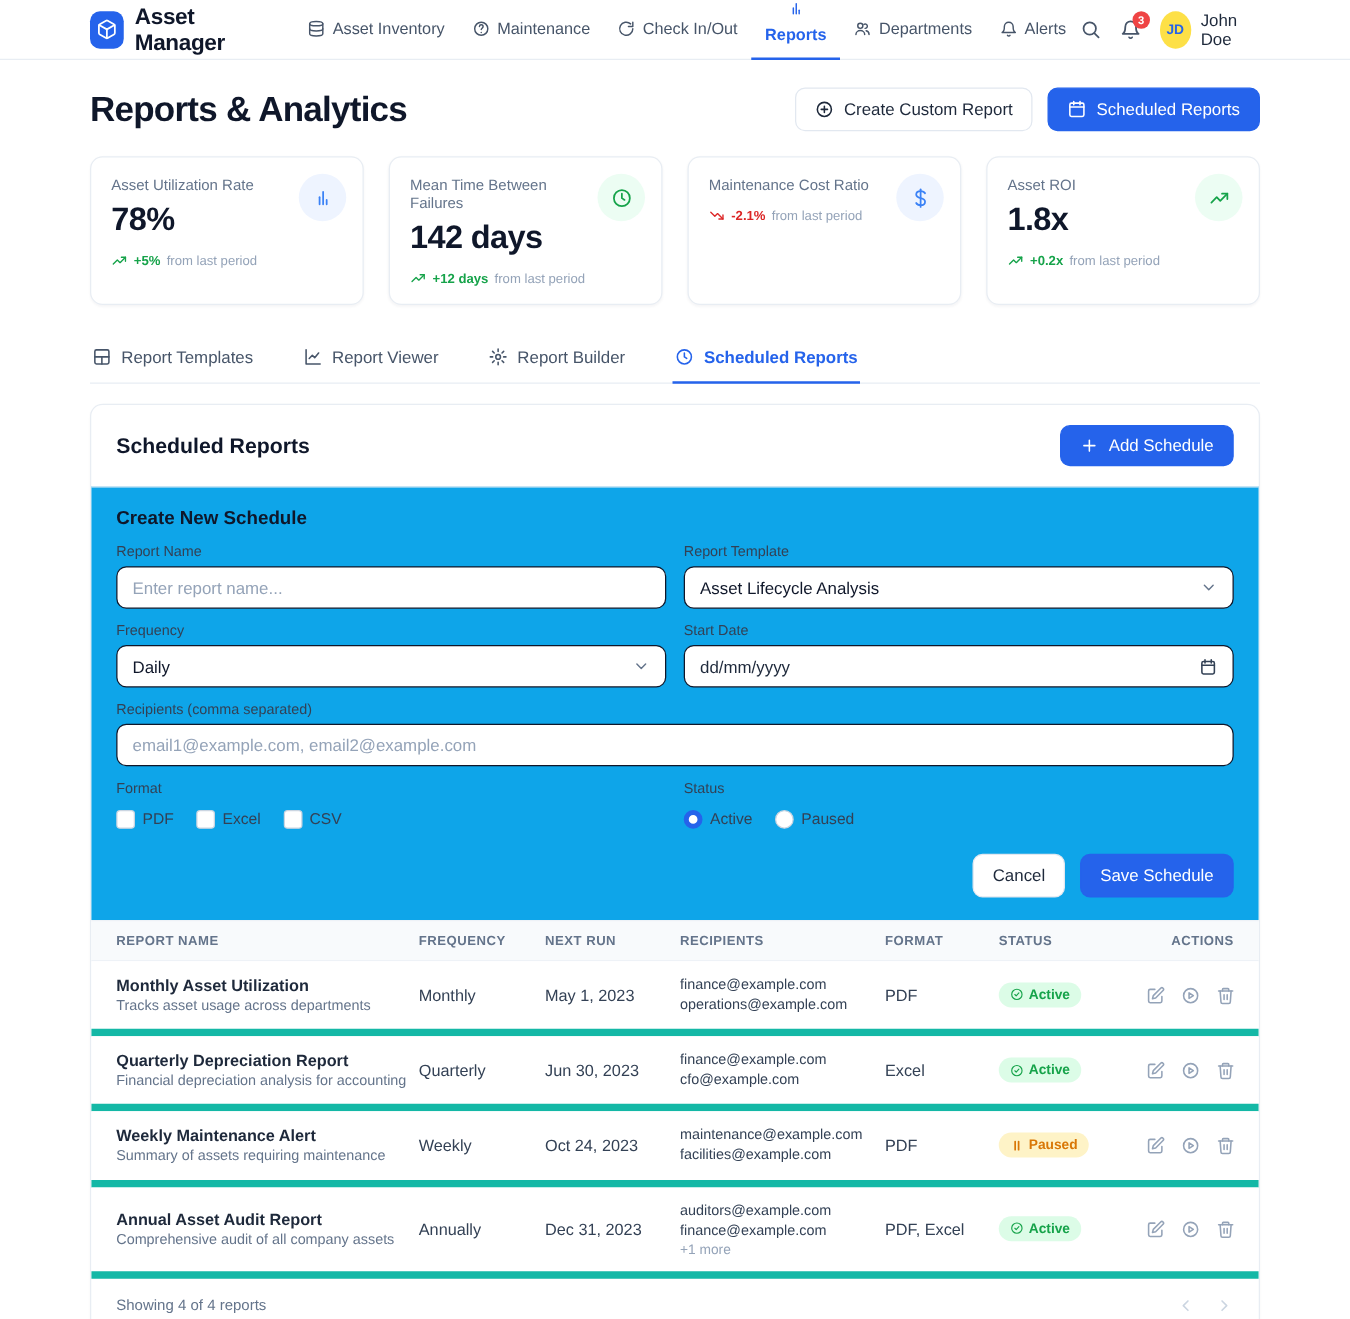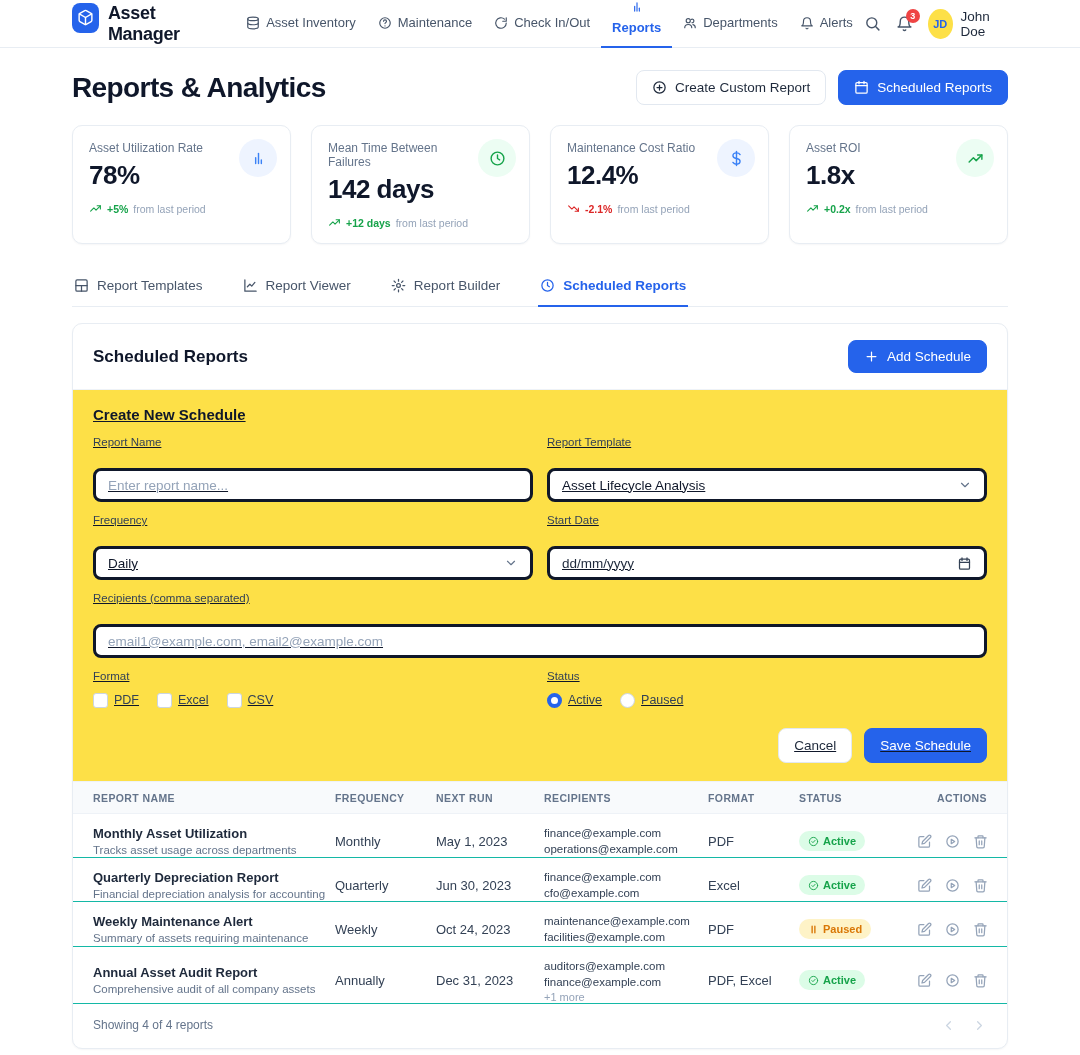--- a/index.html
+++ b/index.html
@@ -7,21 +7,21 @@
   body {
     width:1080px; min-height:1055px; margin:0 auto;
     font-family:"Liberation Sans", sans-serif; color:#0f172a;
     -webkit-font-smoothing:antialiased;
   }
   .ic { display:inline-flex; align-items:center; justify-content:center; }
   .ic svg { width:15px; height:15px; display:block; }
 
   
   .topnav { height:48px; display:flex; align-items:center; padding:0 72px; border-bottom:1px solid #e8edf3; }
-  .brand { display:flex; align-items:flex-start; gap:9px; cursor:pointer; }
+  .brand { display:flex; align-items:center; gap:9px; cursor:pointer; }
   .logo { width:30px; height:30px; border-radius:8px; background:#2563eb; display:flex; align-items:center; justify-content:center; color:#fff; }
   .logo svg { width:17px; height:17px; }
   .brand-name { font-size:18px; font-weight:800; letter-spacing:-0.3px; color:#0f172a; }
   .nav-menu { display:flex; margin-left:16px; height:48px; }
   .nav-item { display:flex; align-items:center; gap:6px; padding:0 11px; font-size:13px; color:#475569; height:100%; border-bottom:2px solid transparent; cursor:pointer; text-decoration:none; white-space:nowrap; }
   .nav-item .ic svg { width:14px; height:14px; }
   .nav-item.active { color:#2563eb; border-bottom-color:#2563eb; font-weight:600;flex-direction:column; }
   .nav-right { margin-left:auto; display:flex; align-items:center; gap:15px; }
   .icon-btn { background:none; border:none; cursor:pointer; color:#475569; position:relative; display:flex; }
   .icon-btn svg { width:17px; height:17px; }
@@ -59,46 +59,46 @@
   .tabs { display:flex; gap:36px; margin-top:24px; border-bottom:1px solid #e8edf3; }
   .tab { display:flex; align-items:center; gap:8px; padding:10px 2px 12px; font-size:13.5px; color:#475569; border-bottom:2px solid transparent; margin-bottom:-1px; cursor:pointer; }
   .tab.active { color:#2563eb; border-bottom-color:#2563eb; font-weight:600; }
 
   
   .panel { border:1px solid #e8edf3; border-radius:10px; margin-top:16px; background:#fff; overflow:hidden; box-shadow:0 1px 2px rgba(16,24,40,.04); }
   .panel-head { display:flex; align-items:center; padding:16px 20px; }
   .panel-title { font-size:17px; font-weight:700; color:#0f172a; }
   .panel-head .btn { margin-left:auto; padding:8px 15px; }
 
-  .form-section { background:#fde047; border-top:1px solid #eef2f7; padding:16px 20px 18px;text-decoration:underline; }
+  .form-section { background:#0ea5e9; border-top:1px solid #eef2f7; padding:16px 20px 18px; }
   .form-title { font-size:15px; font-weight:700; margin-bottom:13px; color:#0f172a; }
   .grid2 { display:grid; grid-template-columns:1fr 1fr; column-gap:14px; row-gap:12px; }
   .field { display:block; }
   .field .flabel { font-size:11.5px; color:#334155; font-weight:500; display:block; }
-  .control { margin-top:20px; height:34px; background:#fff; border:3px solid #0f172a; border-radius:8px; display:flex; align-items:center; padding:0 12px; font-size:13.5px; color:#0f172a; }
+  .control { margin-top:5px; height:34px; background:#fff; border:1px solid #0f172a; border-radius:8px; display:flex; align-items:center; padding:0 12px; font-size:13.5px; color:#0f172a; }
   .control input { border:none; outline:none; width:100%; font:inherit; color:#0f172a; background:transparent; }
   .control input::placeholder { color:#94a3b8; }
   .control .sel-val { flex:1; }
   .control .chev { color:#64748b; }
   .control .chev svg { width:14px; height:14px; }
   .control.date .date-ph { flex:1; color:#1e293b; }
   .control.date .cal { color:#334155; }
   .full { grid-column:1 / -1; }
   .opts-row { display:flex; align-items:center; gap:18px; margin-top:8px; height:20px; }
   .opt { display:flex; align-items:center; gap:6px; font-size:12.5px; color:#334155; cursor:pointer; }
   .cb { width:15px; height:15px; border:1.5px solid #cbd5e1; border-radius:3px; background:#fff; }
   .radio { width:15px; height:15px; border:1.5px solid #cbd5e1; border-radius:50%; background:#fff; }
   .radio.checked { border:4.5px solid #2563eb; }
   .form-actions { display:flex; justify-content:flex-end; gap:12px; margin-top:18px;align-items:center; }
 
   
   .tgrid { display:grid; grid-template-columns:242px 101px 108px 164px 91px 118px 1fr; align-items:center; padding:0 20px; }
   .thead { background:#f8fafc; border-top:1px solid #eef2f7; border-bottom:1px solid #eef2f7; height:33px; font-size:10.5px; font-weight:700; letter-spacing:.4px; color:#64748b; }
   .thead .h-actions { text-align:right; }
-  .trow { border-bottom:1px solid #14b8a6; padding-top:11px; background:#fff; }
+  .trow { border-bottom:6px solid #14b8a6; padding-top:11px; padding-bottom:11px; background:#fff; }
   .rname { font-size:13px; font-weight:700; color:#1e293b; }
   .rdesc { font-size:11.5px; color:#64748b; margin-top:3px; }
   .cell { font-size:13px; color:#334155; }
   .remail { font-size:11.5px; color:#334155; line-height:1.4; }
   .rmore { font-size:11px; color:#94a3b8; margin-top:1px; }
   .pill { display:inline-flex; align-items:center; gap:4px; font-size:11px; font-weight:700; border-radius:999px; padding:4px 9px; }
   .pill .ic svg { width:11px; height:11px; }
   .pill.active { background:#dcfce7; color:#16a34a; }
   .pill.paused { background:#fef3c7; color:#d97706; }
   .actions { display:flex; gap:13px; justify-content:flex-end; }
@@ -267,21 +267,20 @@
         </div>
         <div class="kpi-ic green">
           <svg viewBox="0 0 24 24" fill="none" stroke="currentColor" stroke-width="2" stroke-linecap="round" stroke-linejoin="round">
             <circle cx="12" cy="12" r="9"></circle>
             <path d="M12 7v5l3 2"></path>
           </svg>
         </div>
       </div>
       <div class="kpi tone-down">
         <div class="kpi-label">Maintenance Cost Ratio</div>
-        <div class="kpi-value">12.4%</div>
         <div class="kpi-trend">
           <span class="ic d-ic">
             <svg viewBox="0 0 24 24" fill="none" stroke="currentColor" stroke-width="2" stroke-linecap="round" stroke-linejoin="round">
               <path d="M3 7l6 6 4-4 8 8"></path>
               <path d="M15 17h6v-6"></path>
             </svg>
           </span>
           <span class="delta">-2.1%</span>
           <span class="trend-note">from last period</span>
         </div>

